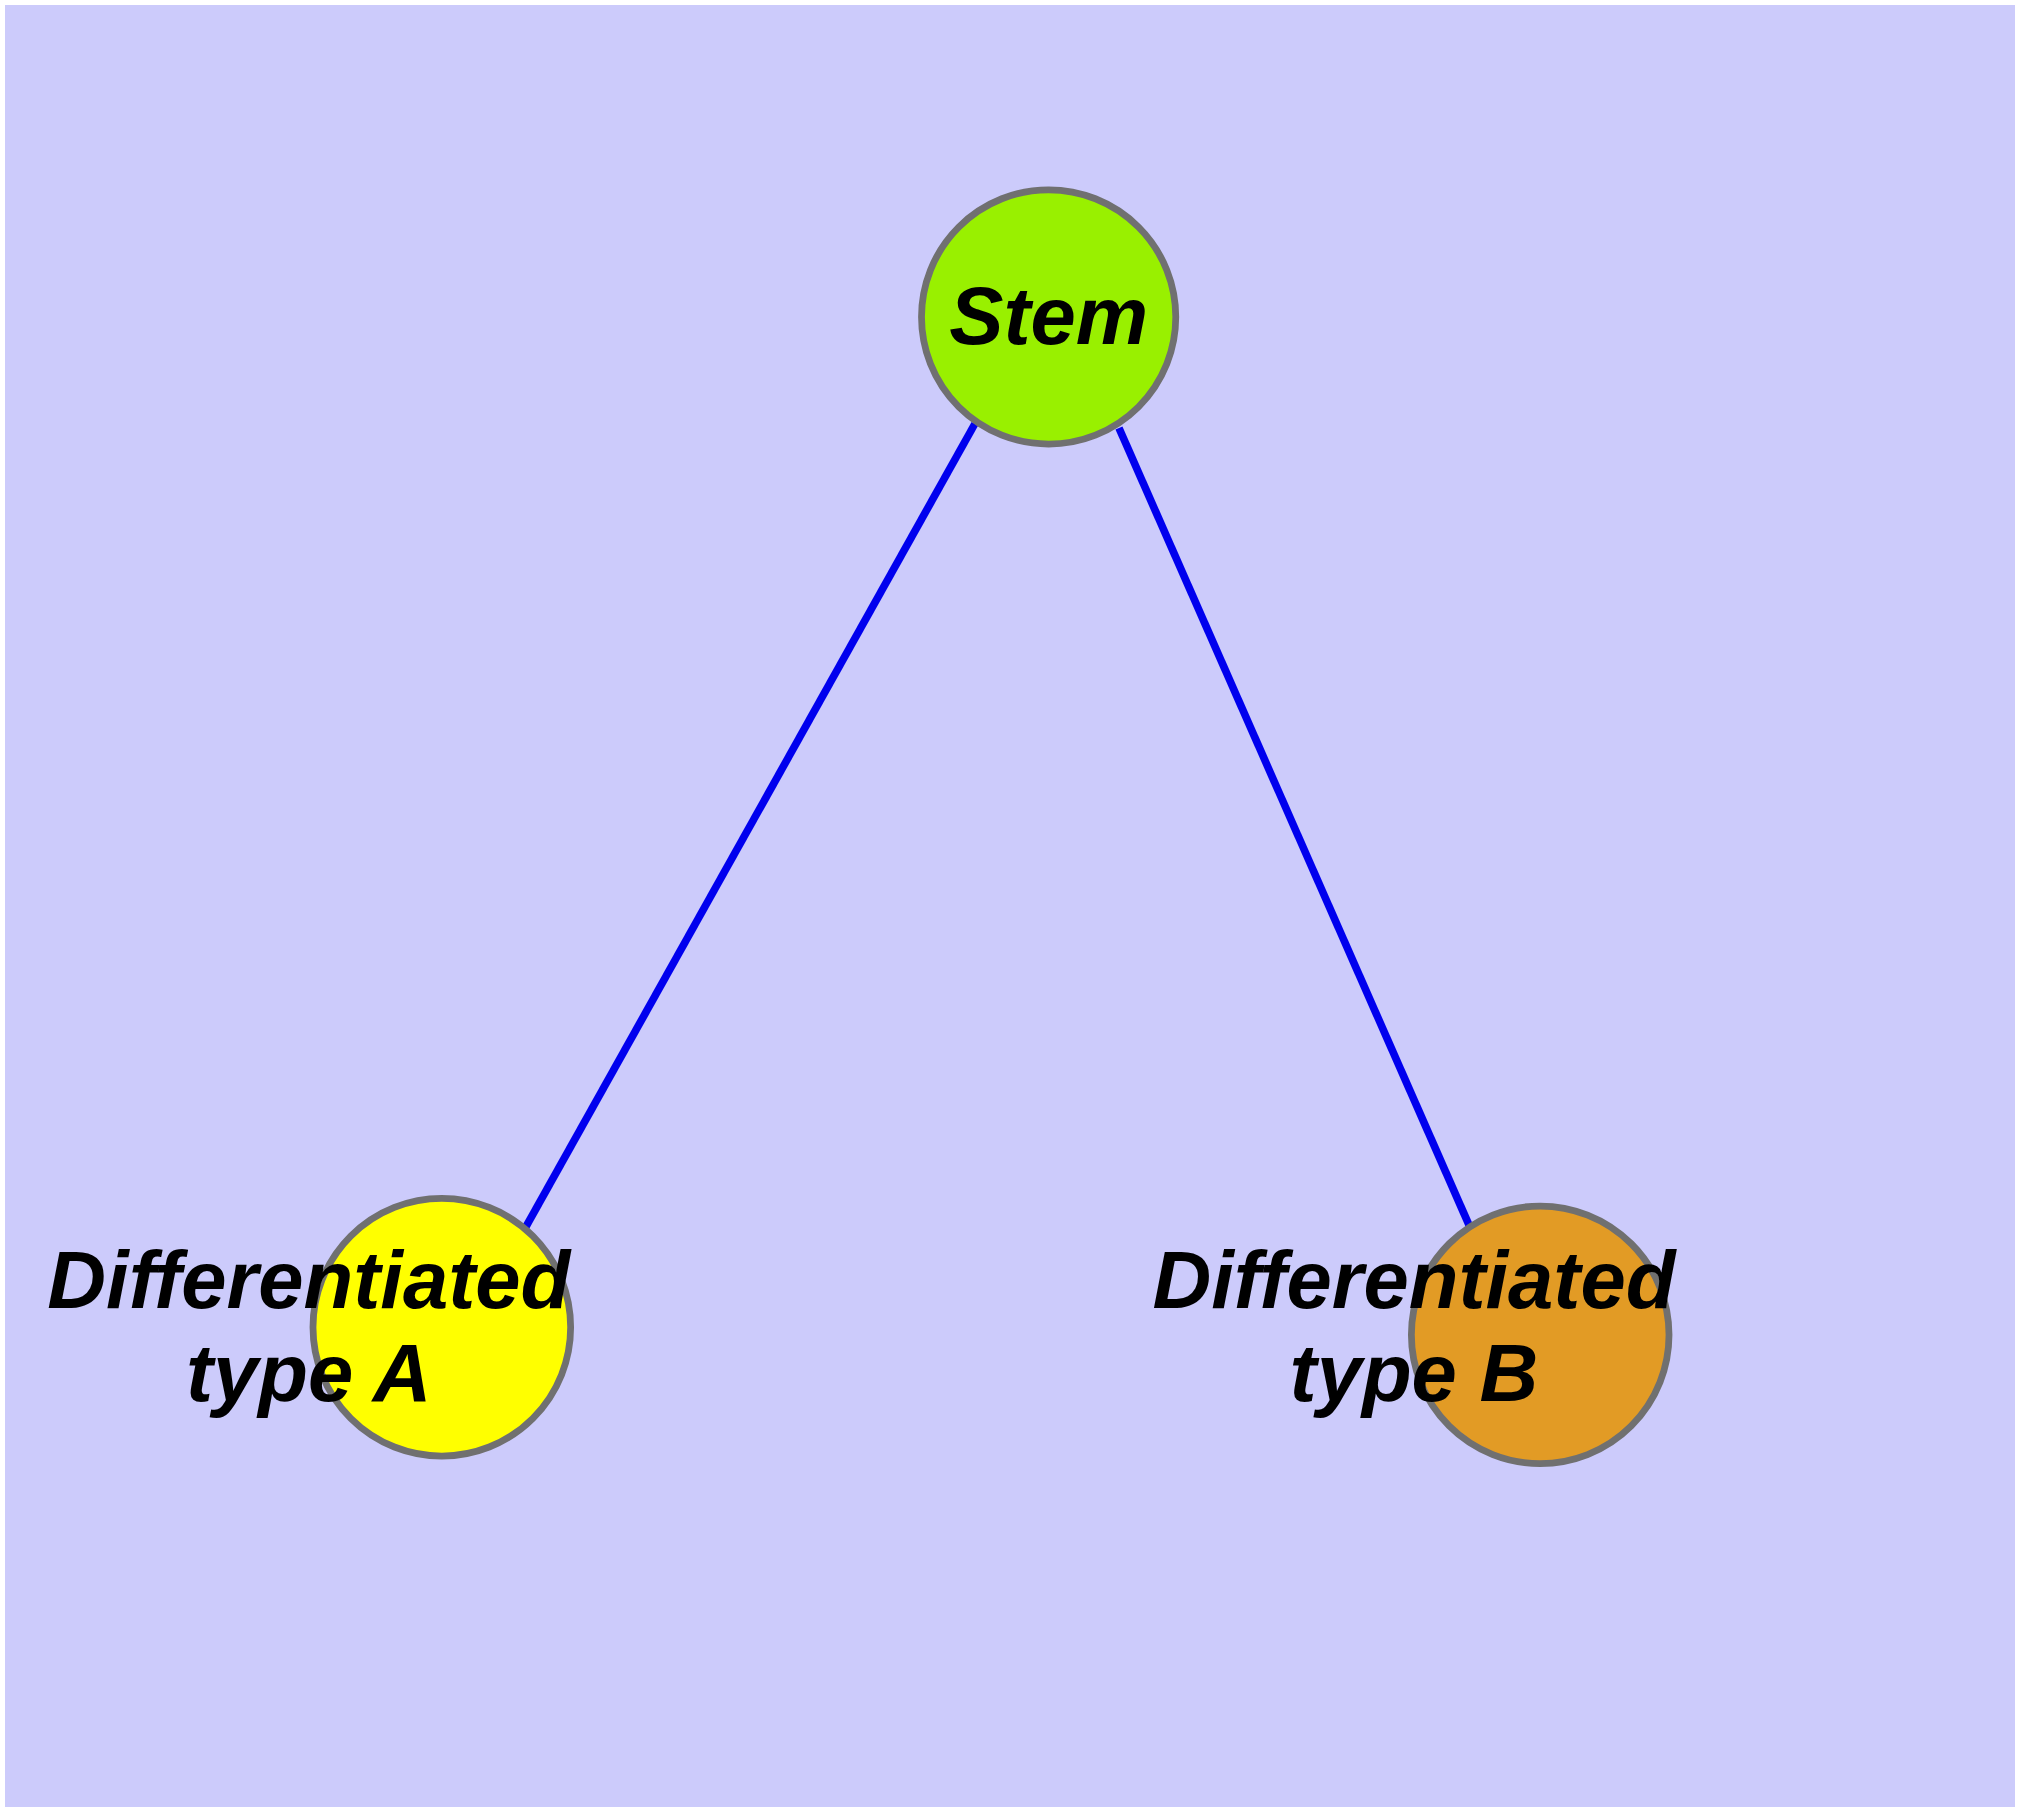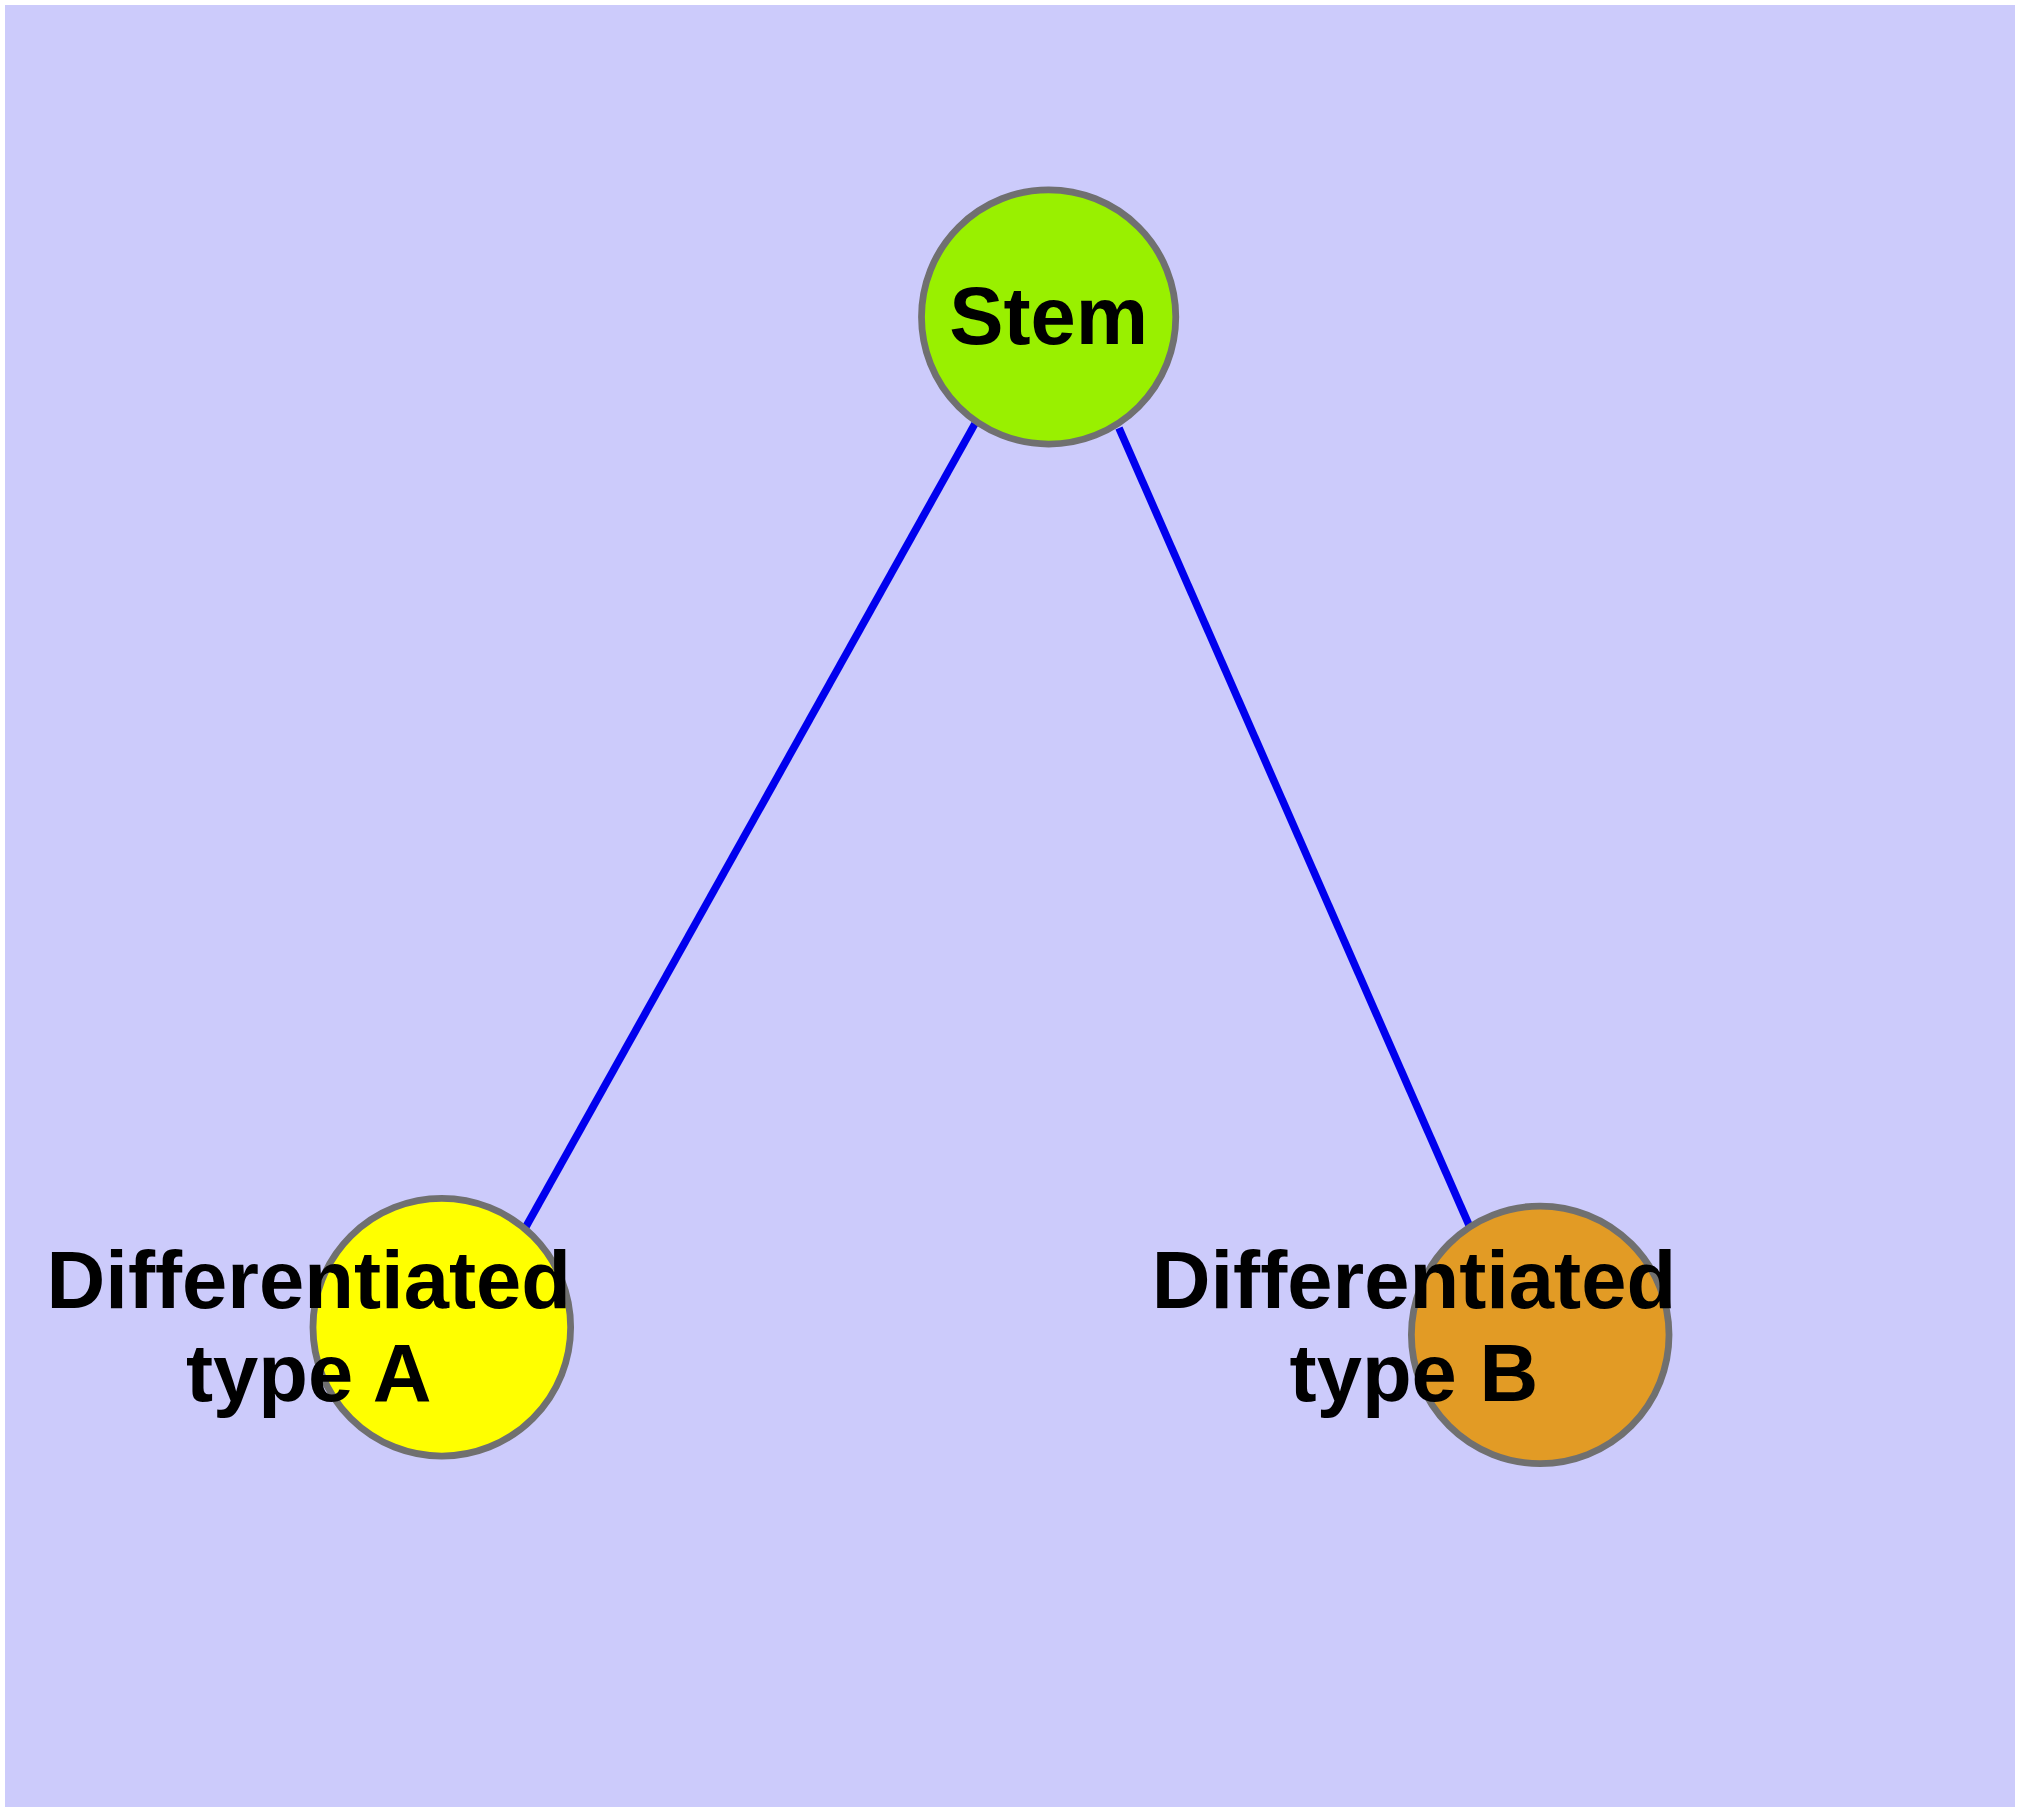--- a/index.html
+++ b/index.html
@@ -8,20 +8,21 @@
     padding: 0;
     background: #ffffff;
   }
   #stage {
     position: relative;
     width: 2021px;
     height: 1812px;
     background: #ffffff;
     overflow: hidden;
     font-family: "Liberation Sans", sans-serif;
+    font-style: italic;
   }
   #canvas {
     position: absolute;
     left: 5.1px;
     top: 5.1px;
     width: 2010px;
     height: 1802px;
     background: #cccbfb;
   }
   #graph-svg {

